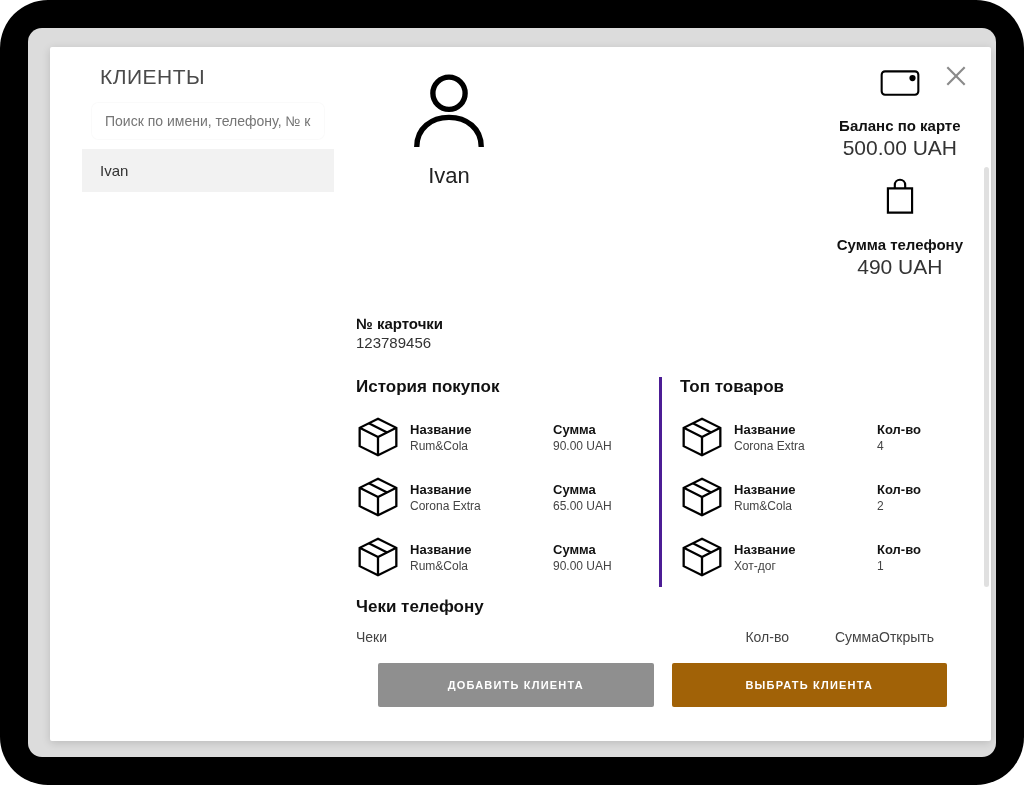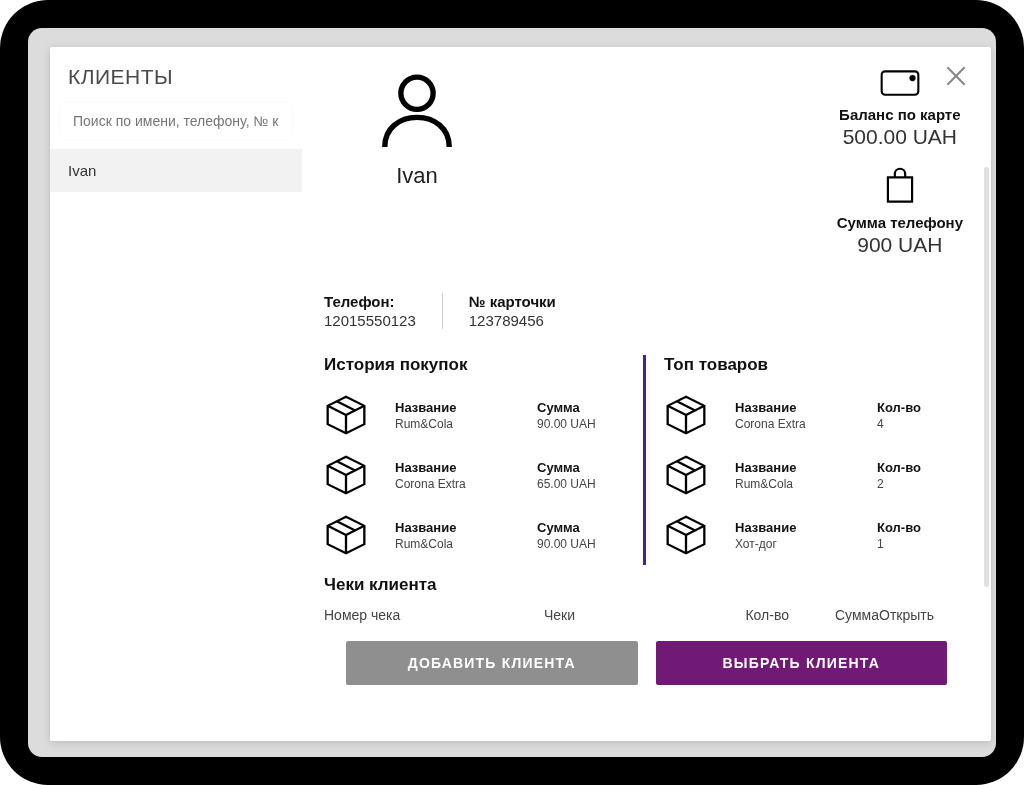--- a/index.html
+++ b/index.html
@@ -33,20 +33,21 @@
     background: #fff;
     border-radius: 2px;
     box-shadow: 0 2px 8px rgba(0,0,0,0.15);
     display: flex;
     flex-direction: column;
   }
   .modal-body {
     flex: 1;
     display: flex;
     overflow: hidden;
+    padding-left: 32px;
   }
   
   .left {
     width: 252px;
     display: flex;
     flex-direction: column;
     border-right: 0;
   }
   .left-header {
     padding: 18px 18px 8px 18px;
@@ -110,21 +111,21 @@
     font-size: 22px;
     color: #222;
     margin-top: 8px;
   }
   .stats {
     margin-left: auto;
     text-align: center;
     padding-right: 6px;
   }
   .stat-block { margin-bottom: 18px; }
-  .stat-title { font-weight: bold; font-size: 15px; color: #111; margin-top:9px;}
+  .stat-title { font-weight: bold; font-size: 15px; color: #111; margin-top:20px;}
   .stat-val   { font-size: 21px; color: #333; margin-top: 2px; }
   .inforow {
     display: flex;
     margin-top: 18px;
     margin-left: 0;
   }
   .info-col {
     padding-right: 26px;
   }
   .info-col + .info-col {
@@ -150,21 +151,21 @@
   }
   .panel-title {
     font-weight: bold;
     font-size: 17px;
     color: #111;
     margin-bottom: 10px;
   }
   .prod-row {
     display: flex;
     align-items: center;
-    gap: 27px;
+    gap: 10px;
     padding: 8px 0;
   }
   .box-icon { flex: 0 0 44px; height: 44px; color:#111; }
   .prod-mid { flex: 1; }
   .prod-h  { font-weight: bold; font-size: 13px; color:#111; }
   .prod-v  { font-size: 12px; color:#444; margin-top:2px;}
   .prod-right { width: 92px; text-align:left; }
 
   .receipts {
     margin-top: 10px;
@@ -189,27 +190,27 @@
     display: flex;
     gap: 18px;
     padding: 14px 22px 2px 22px;
   }
   .btn {
     flex: 1;
     height: 44px;
     border: none;
     border-radius: 2px;
     color: #fff;
-    font-size: 14px;
+    font-size: 11px;
     letter-spacing: 1.2px;
     font-weight: 600;
     cursor: pointer;
   }
   .btn-grey  { background: #8f8f8f; }
-  .btn-green { background: #701a75; text-align: center; }
+  .btn-green { background: #a16207; text-align: center; }
 
   .scroll-hint {
     position:absolute;
     right:2px; top:120px;
     width:5px; height:420px;
     background: rgba(0,0,0,0.12);
     border-radius:3px;
   }
 
   svg { display:block; }
@@ -268,30 +269,26 @@
                 <div class="stat-val">500.00 UAH</div>
               </div>
               <div class="stat-block">
                 <div style="display:flex;justify-content:center;">
                   <svg viewBox="0 0 40 44" width="36" height="38" stroke="#000" stroke-width="2.5" fill="none">
                     <path d="M6 12h28v28H6z"></path>
                     <path d="M14 12V8a6 6 0 0 1 12 0v4"></path>
                   </svg>
                 </div>
                 <div class="stat-title">Сумма телефону</div>
-                <div class="stat-val">900 UAH</div>
+                <div class="stat-val">490 UAH</div>
               </div>
             </div>
           </div>
 
           <div class="inforow">
-            <div class="info-col">
-              <div class="info-label">Телефон:</div>
-              <div class="info-val">12015550123</div>
-            </div>
             <div class="info-col">
               <div class="info-label">№ карточки</div>
               <div class="info-val">123789456</div>
             </div>
           </div>
 
           <div class="split">
 
             <div class="panel">
               <div class="panel-title">История покупок</div>
@@ -410,23 +407,22 @@
                 </div>
                 <div class="prod-right">
                   <div class="prod-h">Кол-во</div>
                   <div class="prod-v">1</div>
                 </div>
               </div>
             </div>
           </div>
 
           <div class="receipts">
-            <div class="receipts-title">Чеки клиента</div>
+            <div class="receipts-title">Чеки телефону</div>
             <div class="receipts-head">
-              <div class="rh-num">Номер чека</div>
               <div class="rh-date">Чеки</div>
               <div class="rh-qty">Кол-во</div>
               <div class="rh-sum">Сумма</div>
               <div class="rh-open">Открыть</div>
             </div>
           </div>
 
           <div class="footer">
             <button class="btn btn-grey">ДОБАВИТЬ КЛИЕНТА</button>
             <button class="btn btn-green">ВЫБРАТЬ КЛИЕНТА</button>

